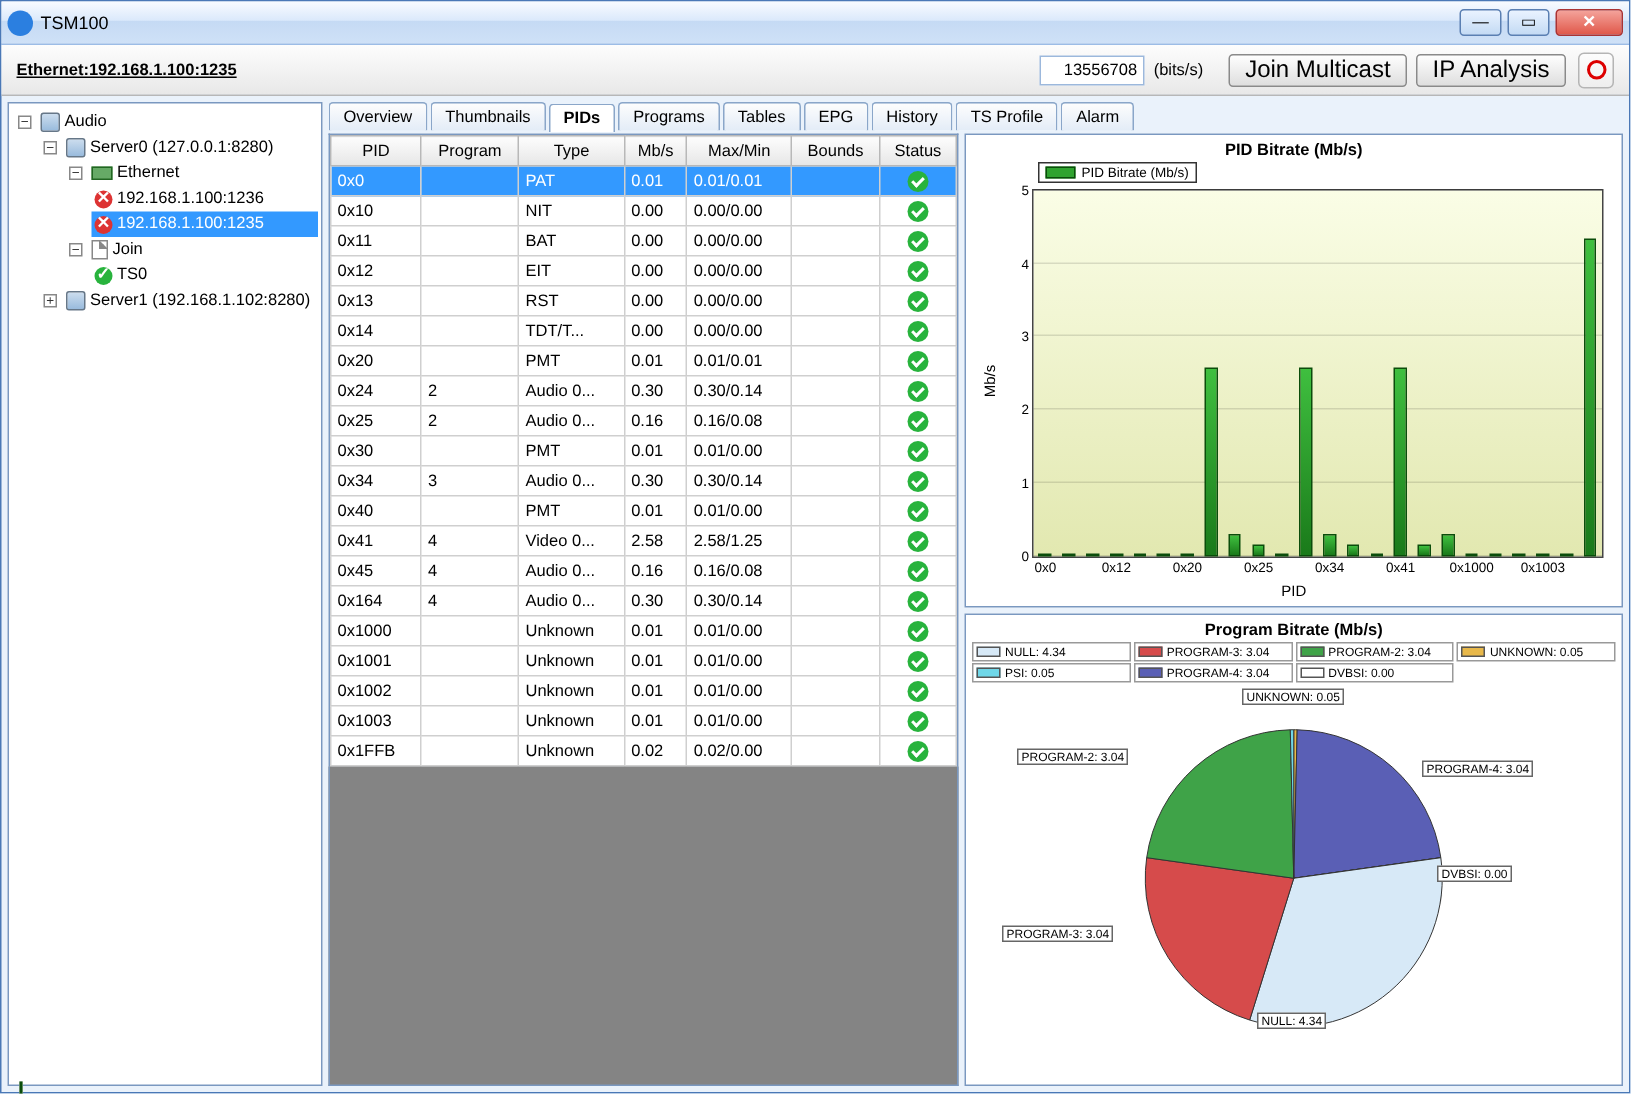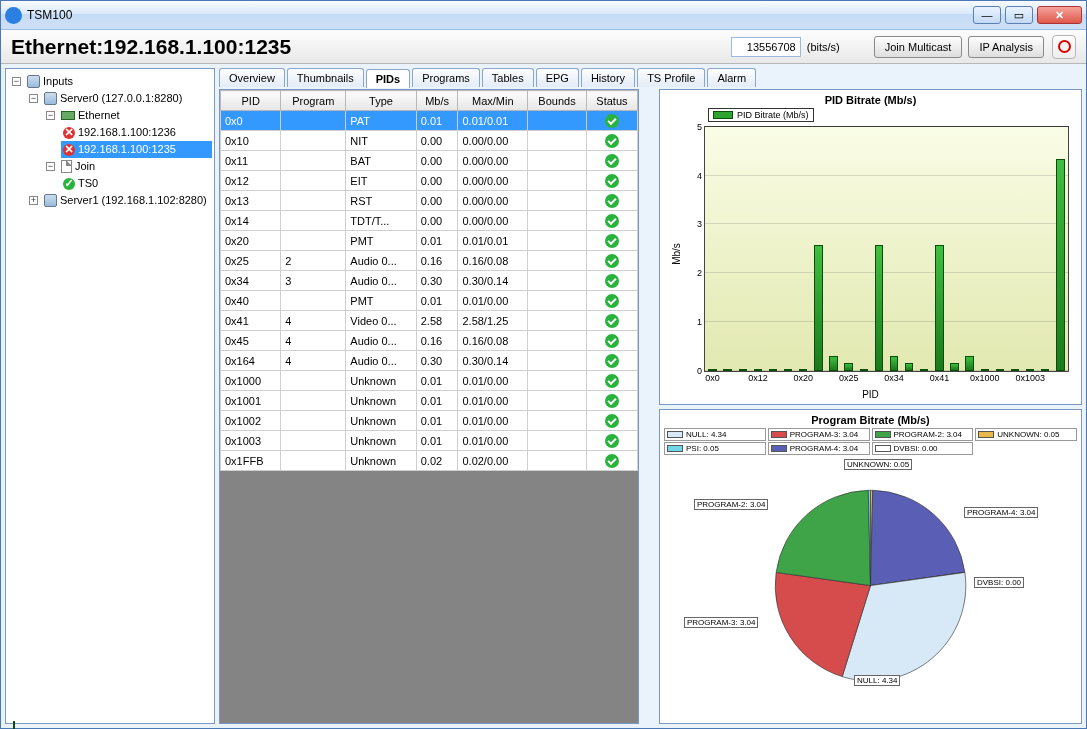--- a/index.html
+++ b/index.html
@@ -6,25 +6,25 @@
   *{box-sizing:border-box;}
   .window{width:1087px;height:729px;background:#eaf2fb;border:1px solid #4a78b6;display:flex;flex-direction:column;}
   .titlebar{height:29px;background:linear-gradient(to bottom,#f8fbff,#dbe9fb 45%,#c5daf4 46%,#cfe1f7);display:flex;align-items:center;padding:4px 4px;border-bottom:1px solid #9cbce6;}
   .titlebar .ticon{width:17px;height:17px;border-radius:50%;background:#2b7fe0;display:flex;align-items:center;justify-content:center;margin-right:5px;}
   .titlebar .ticon .bar{width:2px;height:8px;background:#fff;margin:0 1px;}
   .titlebar .title{font-size:12px;color:#000;}
   .titlebar .spacer{flex:1;}
   .winbtn{width:28px;height:18px;border:1px solid #5a7fb2;border-radius:3px;margin-left:4px;background:linear-gradient(#eaf3ff,#c3daf4);display:flex;align-items:center;justify-content:center;font-size:11px;line-height:1;}
   .winbtn.close{width:45px;background:linear-gradient(#f4a39b,#e0584a);border-color:#a33;color:#fff;font-weight:bold;}
   .toolbar{height:34px;background:linear-gradient(#fdfdfd,#e8e8e8);border-bottom:1px solid #b7b7b7;display:flex;align-items:center;padding:0 10px;}
-  .toolbar .addr{font-size:21px;font-weight:bold;}
+  .toolbar .addr{font-size:11px;font-weight:bold;text-decoration:underline;}
   .toolbar .spacer{flex:1;}
   .toolbar input.rate{width:70px;height:20px;border:1px solid #9cb8dc;font-size:11px;text-align:right;padding:0 4px;background:#fff;}
-  .toolbar .units{margin:0 28px 0 6px;}
-  .btn{height:22px;border:1px solid #8a8a8a;border-radius:3px;background:linear-gradient(#fefefe,#dedede);padding:0 10px;font-size:11px;margin-left:6px;display:inline-flex;align-items:center;}
+  .toolbar .units{margin:0 11px 0 6px;}
+  .btn{height:22px;border:1px solid #8a8a8a;border-radius:3px;background:linear-gradient(#fefefe,#dedede);padding:0 10px;font-size:16px;margin-left:6px;display:inline-flex;align-items:center;}
   .recbtn{width:24px;height:24px;border:1px solid #b5b5b5;border-radius:4px;margin-left:8px;display:flex;align-items:center;justify-content:center;background:linear-gradient(#fdfdfd,#eee);}
   .recbtn .dot{width:13px;height:13px;border:2px solid #d00;border-radius:50%;}
   .body{flex:1;display:flex;padding:4px;gap:4px;min-height:0;}
   .panel{background:#fff;border:1px solid #7a98c0;}
   .tree{width:210px;padding:4px 2px;overflow:auto;}
   .tree ul{list-style:none;margin:0;padding-left:17px;}
   .tree>ul{padding-left:2px;}
   .tree li{line-height:17px;white-space:nowrap;}
   .tree .node{display:flex;align-items:center;gap:3px;padding:0 2px;}
   .tree .node.selected{background:#3399ff;color:#fff;}
@@ -33,21 +33,21 @@
   .ic.server{background:linear-gradient(#cde,#9bd);border:1px solid #678;border-radius:2px;}
   .ic.nic{width:14px;height:9px;background:#6a6;border:1px solid #262;}
   .ic.err{width:12px;height:12px;border-radius:50%;background:#d33;color:#fff;font-weight:bold;}
   .ic.ok{width:12px;height:12px;border-radius:50%;background:#28b33d;color:#fff;font-weight:bold;}
   .ic.file{width:11px;height:13px;background:#fff;border:1px solid #888;position:relative;}
   .ic.file::after{content:"";position:absolute;right:-1px;top:-1px;border:3px solid transparent;border-left-color:#888;border-bottom-color:#888;}
   .main{flex:1;display:flex;flex-direction:column;min-width:0;}
   .tabs{display:flex;gap:2px;margin-bottom:2px;}
   .tab{border:1px solid #8aa6c9;border-bottom:none;background:linear-gradient(#fdfdfd,#e3ecf7);padding:3px 9px;border-radius:3px 3px 0 0;font-size:11px;}
   .tab.active{background:#fff;font-weight:bold;position:relative;top:1px;}
-  .content{flex:1;display:flex;gap:20px;min-height:0;}
+  .content{flex:1;display:flex;gap:4px;min-height:0;}
   .tablewrap{width:420px;display:flex;flex-direction:column;}
   table.pidtbl{border-collapse:collapse;width:100%;font-size:11px;}
   table.pidtbl th{background:linear-gradient(#fdfdfd,#e6e6e6);border:1px solid #b8b8b8;padding:2px 4px;font-weight:normal;height:20px;}
   table.pidtbl td{border:1px solid #cfcfcf;padding:1px 4px;height:20px;}
   table.pidtbl tr.sel td{background:#3399ff;color:#fff;}
   .okdot{width:14px;height:14px;border-radius:50%;background:#28b33d;margin:0 auto;position:relative;}
   .okdot::after{content:"";position:absolute;left:3px;top:4px;width:6px;height:3px;border-left:2px solid #fff;border-bottom:2px solid #fff;transform:rotate(-45deg);}
   .tblempty{flex:1;background:#848484;border:1px solid #7a98c0;border-top:none;}
   .charts{flex:1;display:flex;flex-direction:column;gap:4px;min-width:0;}
   .chartbox{flex:1;display:flex;flex-direction:column;align-items:center;padding:4px;}
@@ -96,21 +96,21 @@
       </span>
   </div>
 
   <div class="body">
     <div class="panel tree">
       <ul>
         <li>
           <span class="node">
               <span class="exp">−</span>
               <span class="ic server"></span>
-              <span>Inputs</span>
+              <span>Audio</span>
             </span>
           <ul>
             <li>
               <span class="node">
                   <span class="exp">−</span>
                   <span class="ic server"></span>
                   <span>Server0 (127.0.0.1:8280)</span>
                 </span>
               <ul>
                 <li>
@@ -262,25 +262,47 @@
                     <td></td>
                     <td>PMT</td>
                     <td>0.01</td>
                     <td>0.01/0.01</td>
                     <td></td>
                     <td style="text-align: center;">
                       <div class="okdot"></div>
                     </td>
                   </tr>
                   <tr>
+                    <td>0x24</td>
+                    <td>2</td>
+                    <td>Audio 0...</td>
+                    <td>0.30</td>
+                    <td>0.30/0.14</td>
+                    <td></td>
+                    <td style="text-align: center;">
+                      <div class="okdot"></div>
+                    </td>
+                  </tr>
+                  <tr>
                     <td>0x25</td>
                     <td>2</td>
                     <td>Audio 0...</td>
                     <td>0.16</td>
                     <td>0.16/0.08</td>
+                    <td></td>
+                    <td style="text-align: center;">
+                      <div class="okdot"></div>
+                    </td>
+                  </tr>
+                  <tr>
+                    <td>0x30</td>
+                    <td></td>
+                    <td>PMT</td>
+                    <td>0.01</td>
+                    <td>0.01/0.00</td>
                     <td></td>
                     <td style="text-align: center;">
                       <div class="okdot"></div>
                     </td>
                   </tr>
                   <tr>
                     <td>0x34</td>
                     <td>3</td>
                     <td>Audio 0...</td>
                     <td>0.30</td>

